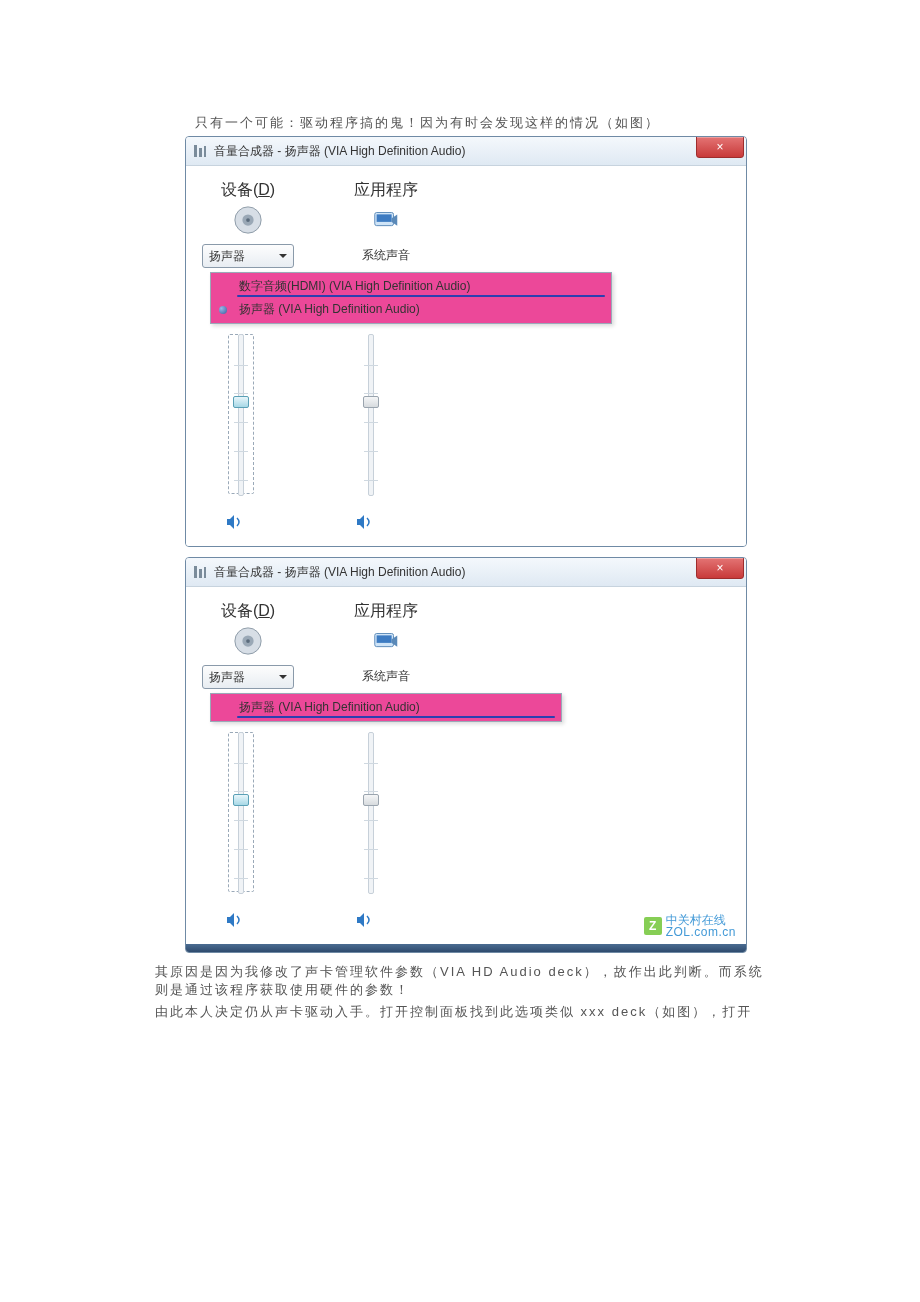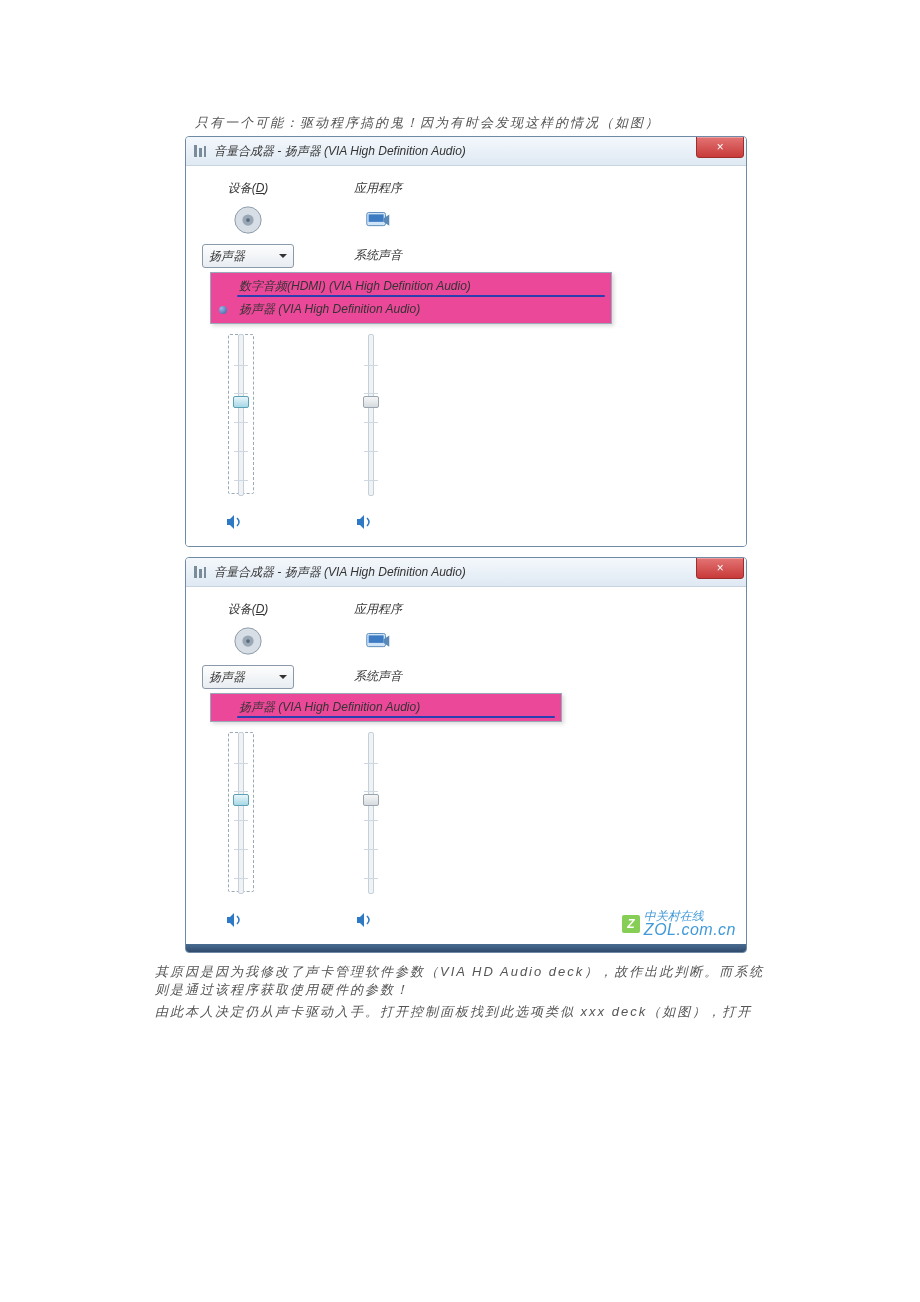--- a/index.html
+++ b/index.html
@@ -6,21 +6,20 @@
     margin: 0;
     padding: 0;
     background: #fff;
     font-family: "Microsoft YaHei", "SimSun", Arial, sans-serif;
     font-size: 13px;
     color: #333;
     width: 920px;
   }
   .page {
     padding: 110px 155px 60px 155px;
-    font-style: italic;
   }
   .doc-text {
     font-size: 13px;
     color: #555;
     letter-spacing: 2px;
     margin: 4px 0;
   }
   .doc-text.first-line { margin-left: 40px; }
   .win-window {
     margin: 4px 0 10px 30px;
@@ -64,21 +63,21 @@
     justify-content: center;
     font-size: 12px;
     box-shadow: inset 0 1px 0 rgba(255,255,255,0.3);
   }
   .client {
     padding: 14px 16px 10px 16px;
     background: #fff;
     position: relative;
   }
   .col-header {
-    font-size: 12px;
+    font-size: 16px;
     color: #333;
   }
   .col-header .underline { text-decoration: underline; }
   .cols {
     display: flex;
     gap: 60px;
     align-items: flex-start;
   }
   .col { display: flex; flex-direction: column; align-items: center; }
   .col .hdr { height: 18px; margin-bottom: 6px; }
@@ -222,21 +221,21 @@
     width: 18px; height: 18px;
     background: #7ac943;
     display: flex; align-items: center; justify-content: center;
     color: #fff;
     font-weight: bold;
     font-size: 12px;
     border-radius: 2px;
   }
   .watermark .wm-text { display: flex; flex-direction: column; line-height: 1; }
   .watermark .wm-top { color: #2f8fd3; font-size: 12px; }
-  .watermark .wm-bot { color: #2f8fd3; font-size: 16px; letter-spacing: 0.5px; text-align: center; }
+  .watermark .wm-bot { color: #2f8fd3; font-size: 12px; letter-spacing: 0.5px; text-align: center; }
   .taskbar {
     height: 8px;
     background: linear-gradient(#4a6c92, #2e4b6e);
   }
 </style>
 </head>
 <body>
 
 <div class="page">
 

